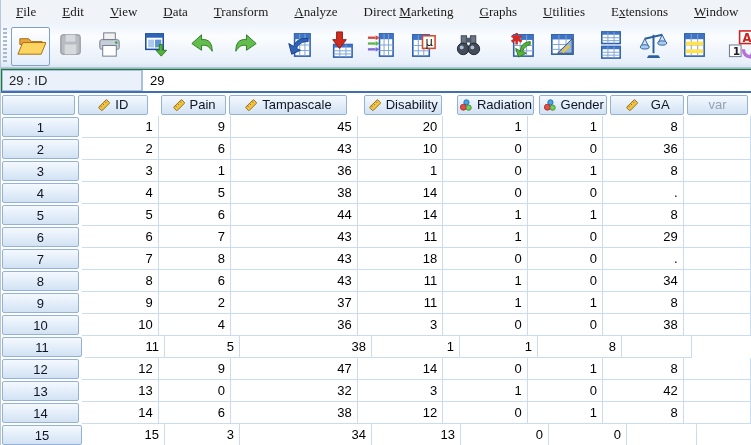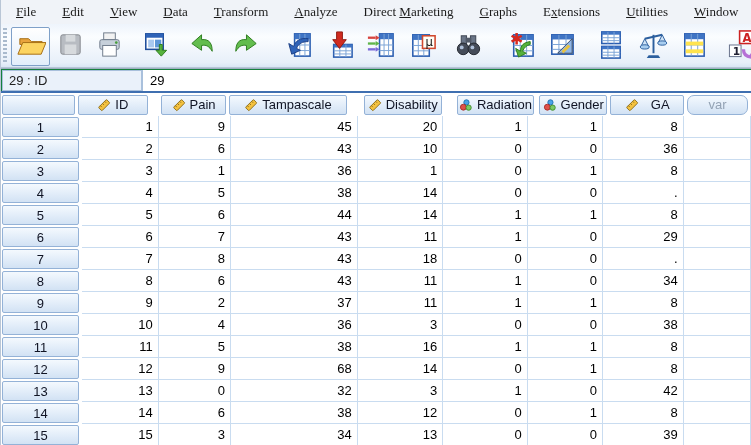--- a/index.html
+++ b/index.html
@@ -46,22 +46,22 @@
 <div class="app">
   <div class="menubar" id="menubar">
       <div class="menuitem"><span class="mn">F</span>ile</div>
       <div class="menuitem"><span class="mn">E</span>dit</div>
       <div class="menuitem"><span class="mn">V</span>iew</div>
       <div class="menuitem"><span class="mn">D</span>ata</div>
       <div class="menuitem"><span class="mn">T</span>ransform</div>
       <div class="menuitem"><span class="mn">A</span>nalyze</div>
       <div class="menuitem">Direct <span class="mn">M</span>arketing</div>
       <div class="menuitem"><span class="mn">G</span>raphs</div>
+      <div class="menuitem"><span class="mn">U</span>tilities</div>
       <div class="menuitem">E<span class="mn">x</span>tensions</div>
-      <div class="menuitem"><span class="mn">U</span>tilities</div>
       <div class="menuitem"><span class="mn">W</span>indow</div>
     </div>
   <div class="toolbar" id="toolbar">
     <div class="tbhandle"></div>
   <div class="toolbtn active" style="left: 10px;">
         <span><svg viewBox="0 0 32 32" xmlns="http://www.w3.org/2000/svg">
             <path d="M5 10h9l3 3h11v3H5z" fill="#e8a33d" stroke="#a66d15"></path>
             <path d="M3 26l5-12h24l-5 12z" fill="#fcd462" stroke="#a66d15"></path>
           </svg></span>
       </div>
@@ -289,21 +289,21 @@
           <span style="display: flex; align-items: center;">
             <svg viewBox="0 0 16 16">
               <g transform="rotate(-45 8 8)">
                 <rect x="1.5" y="5.5" width="13" height="5.5" rx="1" fill="#f4c23f" stroke="#8a6d1d"></rect>
                 <path d="M4.5 5.5v2.4M8 5.5v2.4M11.5 5.5v2.4" stroke="#8a6d1d" stroke-width="1"></path>
               </g>
             </svg>
           </span>
           <span>GA</span>
         </div>
-        <div class="hbtn varhead" style="width: 67px; margin-right: 3px; border-radius: 7px;">
+        <div class="hbtn varhead" style="width: 67px; margin-right: 3px;">
           <span>var</span>
         </div>
       </div>
     <div class="gridbody" id="gridbody">
         <div class="grow">
           <div class="rowhdr">1</div>
           <div class="dcell" style="width: 80px;">1</div>
           <div class="dcell" style="width: 75px;">9</div>
           <div class="dcell" style="width: 132px;">45</div>
           <div class="dcell" style="width: 89px;">20</div>
@@ -409,31 +409,30 @@
           <div class="dcell" style="width: 88px;">0</div>
           <div class="dcell" style="width: 78px;">0</div>
           <div class="dcell" style="width: 84px;">38</div>
           <div class="dcell" style="width: 70px;"></div>
         </div>
         <div class="grow">
           <div class="rowhdr">11</div>
           <div class="dcell" style="width: 80px;">11</div>
           <div class="dcell" style="width: 75px;">5</div>
           <div class="dcell" style="width: 132px;">38</div>
-          <div class="dcell" style="width: 89px;">16</div>
           <div class="dcell" style="width: 88px;">1</div>
           <div class="dcell" style="width: 78px;">1</div>
           <div class="dcell" style="width: 84px;">8</div>
           <div class="dcell" style="width: 70px;"></div>
         </div>
         <div class="grow">
           <div class="rowhdr">12</div>
           <div class="dcell" style="width: 80px;">12</div>
           <div class="dcell" style="width: 75px;">9</div>
-          <div class="dcell" style="width: 132px;">68</div>
+          <div class="dcell" style="width: 132px;">47</div>
           <div class="dcell" style="width: 89px;">14</div>
           <div class="dcell" style="width: 88px;">0</div>
           <div class="dcell" style="width: 78px;">1</div>
           <div class="dcell" style="width: 84px;">8</div>
           <div class="dcell" style="width: 70px;"></div>
         </div>
         <div class="grow">
           <div class="rowhdr">13</div>
           <div class="dcell" style="width: 80px;">13</div>
           <div class="dcell" style="width: 75px;">0</div>
@@ -456,18 +455,17 @@
           <div class="dcell" style="width: 70px;"></div>
         </div>
         <div class="grow">
           <div class="rowhdr">15</div>
           <div class="dcell" style="width: 80px;">15</div>
           <div class="dcell" style="width: 75px;">3</div>
           <div class="dcell" style="width: 132px;">34</div>
           <div class="dcell" style="width: 89px;">13</div>
           <div class="dcell" style="width: 88px;">0</div>
           <div class="dcell" style="width: 78px;">0</div>
-          <div class="dcell" style="width: 84px;">39</div>
           <div class="dcell" style="width: 70px;"></div>
         </div>
       </div>
   </div>
 </div>
 
 </body></html>

